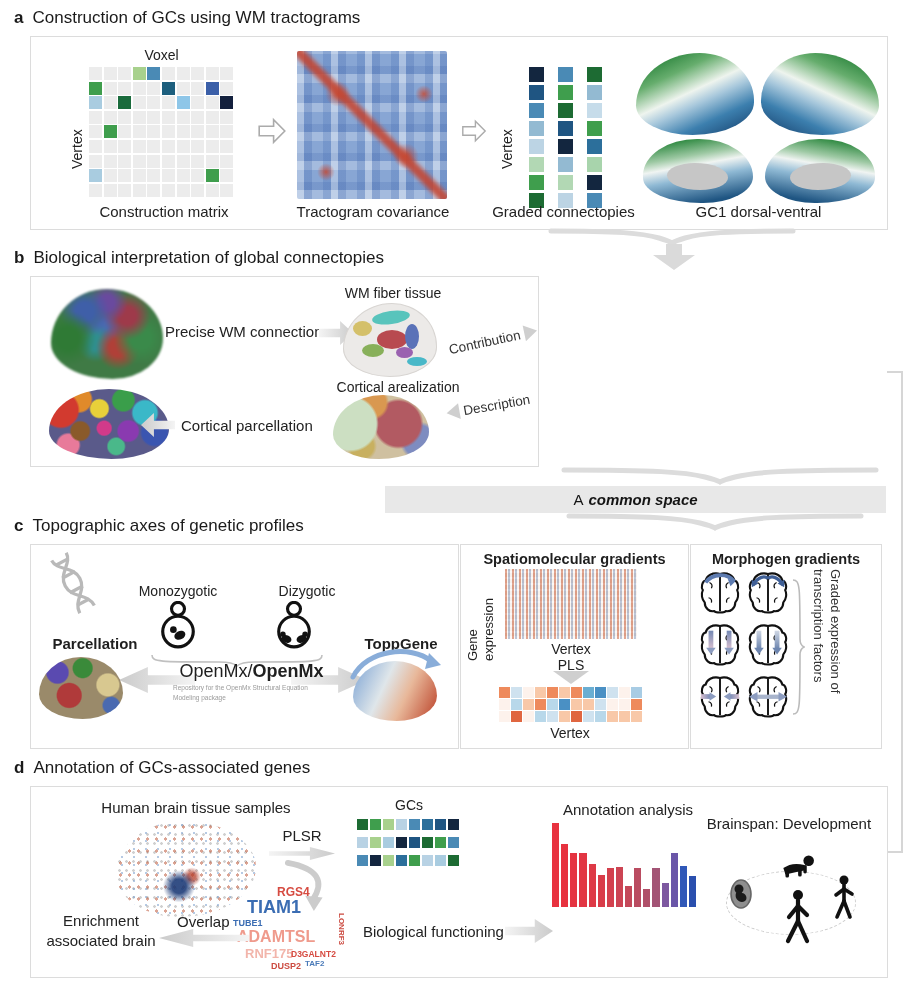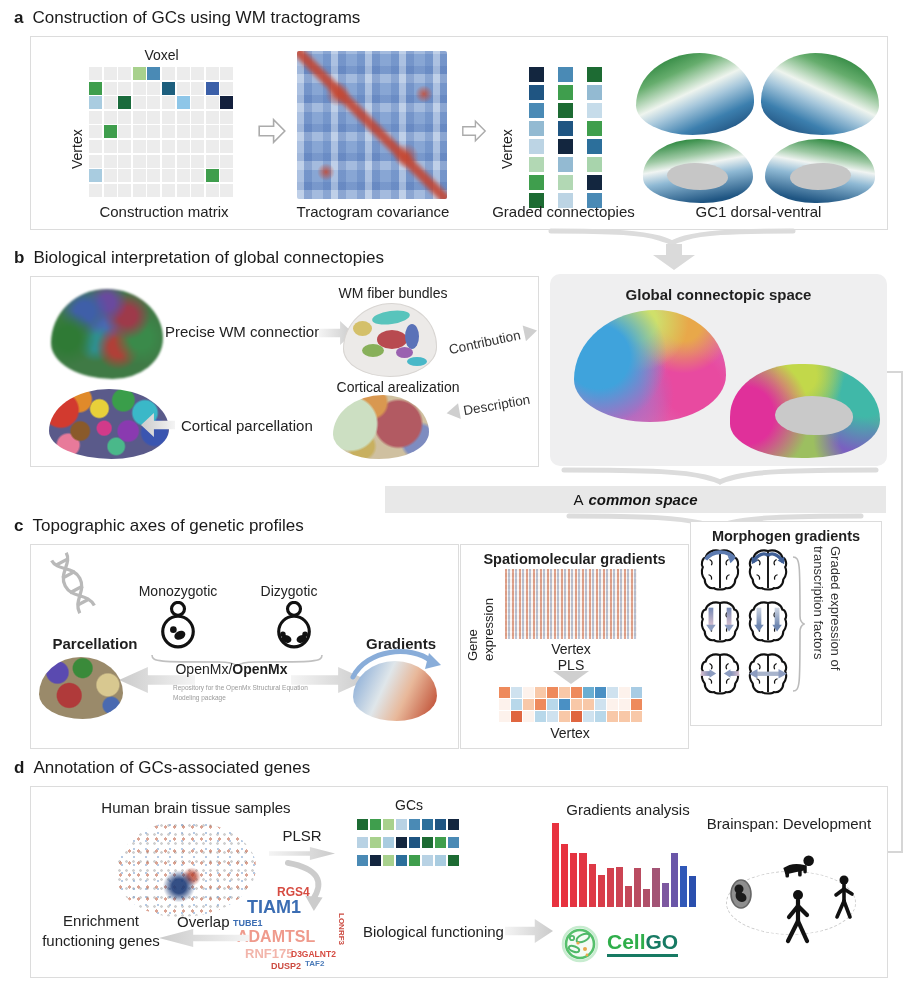--- a/index.html
+++ b/index.html
@@ -310,21 +310,21 @@
   <div class="arrow-d" style="left:653px;top:244px;width:42px;height:26px"></div>
 
   <div class="hdr" style="left:14px;top:248px">
     <span class="pl">b</span>
     <span>Biological interpretation of global connectopies</span>
   </div>
   <div class="box" style="left:30px;top:276px;width:507px;height:189px">
     <div class="tracto" style="left:20px;top:12px;width:112px;height:90px"></div>
     <div class="abs lbl15" style="left:134px;top:46px">Precise WM connection</div>
     <div class="arrow-r" style="left:288px;top:44px;width:34px;height:24px"></div>
-    <div class="abs lbl ctr" style="left:282px;top:8px;width:160px">WM fiber bundles</div>
+    <div class="abs lbl ctr" style="left:282px;top:8px;width:160px">WM fiber tissue</div>
     <div class="fiberbrain" style="left:312px;top:26px;width:92px;height:72px">
       <div class="fb" style="left:30%;top:10%;width:38px;height:13px;background:#58c4bc;transform:rotate(-8deg)"></div>
       <div class="fb" style="left:10%;top:24%;width:19px;height:15px;background:#d4c06a"></div>
       <div class="fb" style="left:36%;top:36%;width:30px;height:19px;background:#b84a50"></div>
       <div class="fb" style="left:66%;top:28%;width:14px;height:25px;background:#5a72b8"></div>
       <div class="fb" style="left:20%;top:55%;width:22px;height:13px;background:#88b05a"></div>
       <div class="fb" style="left:56%;top:60%;width:17px;height:11px;background:#9a62b0"></div>
       <div class="fb" style="left:68%;top:74%;width:20px;height:9px;background:#49b8c8"></div>
     </div>
     <div class="abs lbl ctr" style="left:282px;top:102px;width:170px">Cortical arealization</div>
@@ -336,27 +336,20 @@
 
   <div class="abs rot-contrib" style="left:448px;top:332px">
     <span>Contribution</span>
     <span class="tri-r"></span>
   </div>
   <div class="abs rot-desc" style="left:446px;top:398px">
     <span class="tri-l"></span>
     <span>Description</span>
   </div>
 
-  <div class="gcsbox" style="left:550px;top:274px;width:337px;height:192px">
-    <div class="abs bold ctr" style="left:0;top:12px;width:100%;font-size:15px">Global connectopic space</div>
-    <div class="rain-lat" style="left:24px;top:36px;width:152px;height:112px"></div>
-    <div class="rain-med" style="left:180px;top:90px;width:150px;height:94px">
-        <div class="sub"></div>
-      </div>
-  </div>
 
   <div class="conn" style="left:887px;top:371px;width:16px;height:2px"></div>
   <div class="conn" style="left:901px;top:371px;width:2px;height:482px"></div>
   <div class="conn" style="left:886px;top:851px;width:17px;height:2px"></div>
   <div class="abs" style="left:877px;top:846px;width:0;height:0;border-top:6px solid transparent;border-bottom:6px solid transparent;border-right:10px solid #d0d0d0"></div>
 
   <svg class="abs" style="left:560px;top:467px" width="320" height="18" viewBox="0 0 320 18">
     <path d="M4 3 C95 3 125 5 145 10 Q157 13 160 15 Q163 13 175 10 C195 5 225 3 316 3" stroke="#dcdcdc" stroke-width="5" fill="none" stroke-linecap="round"></path>
   </svg>
   <div class="banner" style="left:385px;top:486px;width:501px;height:27px">
@@ -377,43 +370,43 @@
       <g transform="rotate(-28 20 31)" stroke="#b9b9b9" stroke-width="3.2" fill="none">
         <path d="M12 2 C12 14 28 16 28 30 C28 44 12 46 12 60"></path>
         <path d="M28 2 C28 14 12 16 12 30 C12 44 28 46 28 60"></path>
         <line x1="14" y1="8" x2="26" y2="8"></line>
           <line x1="13" y1="22" x2="27" y2="22"></line>
         <line x1="13" y1="38" x2="27" y2="38"></line>
           <line x1="14" y1="52" x2="26" y2="52"></line>
       </g>
     </svg>
     <div class="abs lbl ctr" style="left:92px;top:38px;width:110px">Monozygotic</div>
-    <div class="abs lbl ctr" style="left:208px;top:38px;width:100px">Dizygotic</div>
+    <div class="abs lbl ctr" style="left:226px;top:38px;width:100px">Dizygotic</div>
     <svg class="abs" style="left:124px;top:56px" width="46" height="50" viewBox="0 0 48 54">
       <circle cx="24" cy="8.5" r="7" fill="#fff" stroke="#111" stroke-width="3.4"></circle>
       <circle cx="24" cy="33" r="16.5" fill="#fff" stroke="#111" stroke-width="3.4"></circle>
       <circle cx="19" cy="31" r="3.6" fill="#111"></circle>
       <ellipse cx="26" cy="37" rx="6.2" ry="4.6" fill="#111" transform="rotate(-25 26 37)"></ellipse>
     </svg>
     <svg class="abs" style="left:240px;top:56px" width="46" height="50" viewBox="0 0 48 54">
       <circle cx="24" cy="8.5" r="7" fill="#fff" stroke="#111" stroke-width="3.4"></circle>
       <circle cx="24" cy="33" r="16.5" fill="#fff" stroke="#111" stroke-width="3.4"></circle>
       <circle cx="12" cy="36" r="3" fill="#111"></circle>
       <ellipse cx="16" cy="41" rx="5.4" ry="4" fill="#111" transform="rotate(22 16 41)"></ellipse>
       <circle cx="36" cy="36" r="3" fill="#111"></circle>
       <ellipse cx="32" cy="41" rx="5.4" ry="4" fill="#111" transform="rotate(-22 32 41)"></ellipse>
     </svg>
     <svg class="abs" style="left:118px;top:108px" width="176" height="14" viewBox="0 0 176 14">
       <path d="M3 2 C3 9 10 9 70 9 Q84 9 88 13 Q92 9 106 9 C166 9 173 9 173 2" stroke="#c0c0c0" stroke-width="1.6" fill="none"></path>
     </svg>
     <div class="abs bold ctr" style="left:4px;top:90px;width:120px;font-size:15px">Parcellation</div>
-    <div class="abs bold ctr" style="left:320px;top:90px;width:100px;font-size:15px">Gradients</div>
+    <div class="abs bold ctr" style="left:320px;top:90px;width:100px;font-size:15px">ToppGene</div>
     <div class="arrow-l" style="left:88px;top:122px;width:76px;height:26px"></div>
     <div class="arrow-r" style="left:260px;top:122px;width:76px;height:26px"></div>
-    <div class="abs ctr" style="left:128px;top:116px;width:145px;font-size:14px">
+    <div class="abs ctr" style="left:148px;top:116px;width:145px;font-size:18px">
       <span>OpenMx/</span><span class="bold">OpenMx</span>
     </div>
     <div class="abs repo" style="left:142px;top:138px;width:145px">
       <div>Repository for the OpenMx Structural Equation</div>
       <div>Modeling package</div>
     </div>
     <div class="parcelC" style="left:8px;top:112px;width:84px;height:62px"></div>
     <div class="gradbrain" style="left:322px;top:116px;width:84px;height:60px"></div>
     <svg class="abs" style="left:316px;top:96px" width="96" height="42" viewBox="0 0 96 42">
       <path d="M6 36 C20 8 64 4 84 20" fill="none" stroke="#89add9" stroke-width="5" stroke-linecap="round"></path>
@@ -465,21 +458,21 @@
         <div style="width: 11px; height: 11px; background: rgb(224, 102, 64);"></div>
         <div style="width: 11px; height: 11px; background: rgb(207, 226, 239);"></div>
         <div style="width: 11px; height: 11px; background: rgb(184, 216, 234);"></div>
         <div style="width: 11px; height: 11px; background: rgb(248, 200, 168);"></div>
         <div style="width: 11px; height: 11px; background: rgb(248, 200, 168);"></div>
         <div style="width: 11px; height: 11px; background: rgb(248, 200, 168);"></div>
       </div>
     <div class="abs lbl ctr" style="left:38px;top:180px;width:142px">Vertex</div>
   </div>
 
-  <div class="box" style="left:690px;top:521px;width:190px;height:203px">
+  <div class="box" style="left:690px;top:544px;width:190px;height:203px">
     <div class="abs bold ctr" style="left:5px;top:6px;width:180px;font-size:14.5px">Morphogen gradients</div>
     <svg class="mbrain" style="left:8px;top:26px" viewBox="0 0 44 46">
       <use href="#brainTop"></use>
       <path d="M7 12 C14 2 30 2 37 11" fill="none" stroke="#5d7bb0" stroke-width="4"></path>
       <path d="M38 11 l-8 -3 l3 8 z" fill="#5d7bb0"></path>
     </svg>
     <svg class="mbrain" style="left:56px;top:26px" viewBox="0 0 44 46">
       <use href="#brainTop"></use>
       <path d="M6 15 C12 5 19 5 22 8" fill="none" stroke="#3f5f96" stroke-width="3.4"></path>
       <path d="M38 15 C32 5 25 5 22 8" fill="none" stroke="#3f5f96" stroke-width="3.4"></path>
@@ -570,59 +563,46 @@
       <span class="wc" style="left: 4px; top: 43px; font-size: 16px; color: rgb(239, 154, 140);">ADAMTSL</span>
       <span class="wc" style="left: 12px; top: 61px; font-size: 13px; color: rgb(242, 181, 171);">RNF175</span>
       <span class="wc" style="left: 58px; top: 64px; font-size: 8.5px; color: rgb(214, 75, 65);">D3GALNT2</span>
       <span class="wc" style="left: 38px; top: 76px; font-size: 9px; color: rgb(204, 75, 65);">DUSP2</span>
       <span class="wc" style="left: 72px; top: 74px; font-size: 8px; color: rgb(74, 122, 184);">TAF2</span>
       <span class="wc vtext-cw" style="left: 104px; top: 28px; font-size: 8px; color: rgb(204, 75, 65);">LONRF3</span>
     </div>
 
     <div class="abs lbl15 ctr" style="left:10px;top:124px;width:120px;line-height:1.3">
       <div>Enrichment</div>
-      <div>functioning genes</div>
+      <div>associated brain</div>
     </div>
     <div class="abs lbl15" style="left:146px;top:126px;z-index:2">Overlap</div>
     <div class="arrow-l" style="left:128px;top:142px;width:90px;height:18px"></div>
     <div class="abs lbl15" style="left:332px;top:136px">Biological functioning</div>
     <div class="arrow-r" style="left:474px;top:132px;width:48px;height:24px"></div>
 
-    <div class="abs lbl15 ctr" style="left:512px;top:14px;width:170px">Gradients analysis</div>
+    <div class="abs lbl15 ctr" style="left:512px;top:14px;width:170px">Annotation analysis</div>
     <div class="bars" style="left:520px;top:36px;width:146px;height:84px">
         <div style="height: 100%; background: rgb(232, 50, 63);"></div>
         <div style="height: 75%; background: rgb(231, 50, 63);"></div>
         <div style="height: 64%; background: rgb(229, 52, 65);"></div>
         <div style="height: 64%; background: rgb(226, 54, 67);"></div>
         <div style="height: 51%; background: rgb(222, 57, 70);"></div>
         <div style="height: 38%; background: rgb(217, 60, 73);"></div>
         <div style="height: 46%; background: rgb(211, 64, 77);"></div>
         <div style="height: 48%; background: rgb(204, 68, 83);"></div>
         <div style="height: 25%; background: rgb(196, 72, 89);"></div>
         <div style="height: 46%; background: rgb(186, 76, 97);"></div>
         <div style="height: 22%; background: rgb(176, 80, 105);"></div>
         <div style="height: 46%; background: rgb(163, 84, 117);"></div>
         <div style="height: 28%; background: rgb(125, 88, 160);"></div>
         <div style="height: 64%; background: rgb(106, 86, 168);"></div>
         <div style="height: 49%; background: rgb(48, 88, 184);"></div>
         <div style="height: 37%; background: rgb(42, 79, 174);"></div>
       </div>
-    <div class="cellgo" style="left:530px;top:138px">
-      <svg width="38" height="38" viewBox="0 0 38 38">
-        <circle cx="19" cy="19" r="17" stroke="#c8ecd0" stroke-width="2.6" fill="none"></circle>
-        <circle cx="19" cy="19" r="14" stroke="#56c06c" stroke-width="2.6" fill="#f4fbf4"></circle>
-        <ellipse cx="22" cy="13" rx="7" ry="3.4" transform="rotate(-25 22 13)" fill="none" stroke="#4fb868" stroke-width="2"></ellipse>
-        <ellipse cx="13" cy="24" rx="5.4" ry="2.6" transform="rotate(20 13 24)" fill="none" stroke="#4fb868" stroke-width="2"></ellipse>
-        <circle cx="11" cy="13" r="2.2" fill="none" stroke="#4fb868" stroke-width="1.8"></circle>
-        <circle cx="24" cy="24" r="2" fill="#e8a84a"></circle>
-        <circle cx="17" cy="18" r="1.6" fill="#e8a84a"></circle>
-        <circle cx="26" cy="30" r="1.4" fill="#e8a84a"></circle>
-      </svg>
-      <span class="wrap"><span style="color:#2fae4a">Cell</span><span style="color:#177a63">GO</span></span>
-    </div>
 
     <div class="abs lbl15 ctr" style="left:652px;top:28px;width:212px">Brainspan: Development</div>
     <div class="ellipse" style="left:695px;top:84px;width:128px;height:62px"></div>
     <svg class="abs" style="left:698px;top:92px" width="24" height="30" viewBox="0 0 22 30">
       <ellipse cx="11" cy="15" rx="10" ry="14" fill="#8f8f8f" stroke="#666" stroke-width="1.6"></ellipse>
       <circle cx="9" cy="10" r="4.5" fill="#1a1a1a"></circle>
       <path d="M6 14 C4 20 10 25 15 22 C18 20 16 14 12 14 Z" fill="#1a1a1a"></path>
     </svg>
     <svg class="abs" style="left:746px;top:66px" width="38" height="26" viewBox="0 0 36 24">
       <circle cx="30" cy="7" r="5" fill="#111"></circle>

